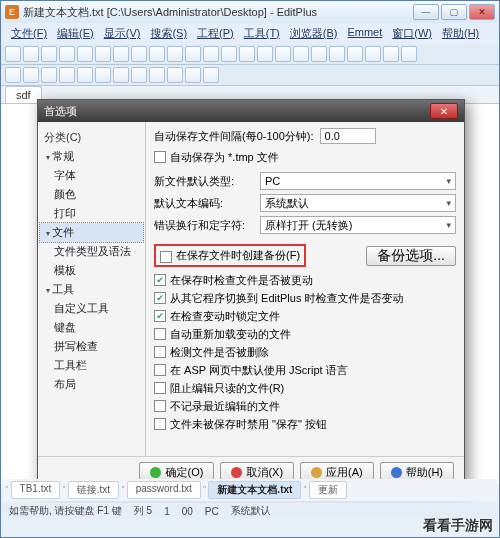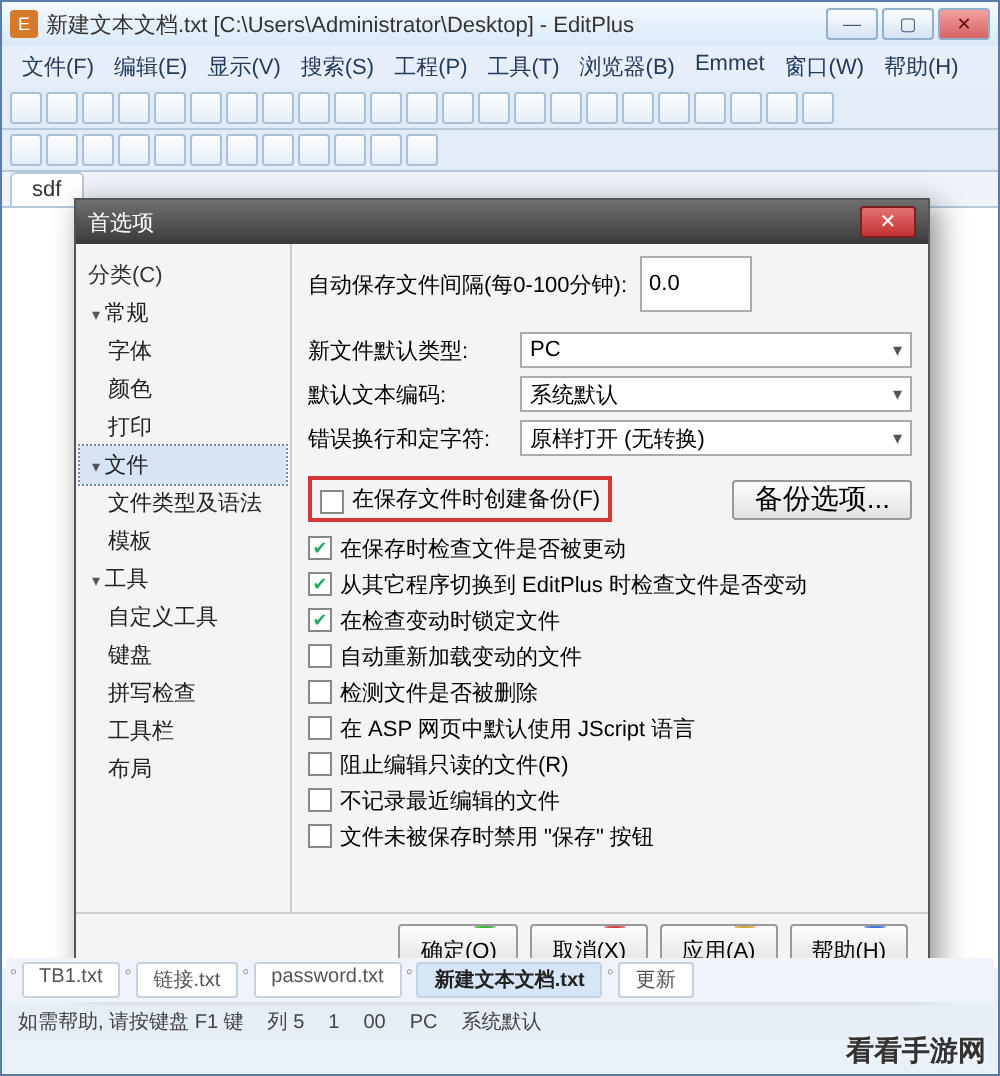--- a/index.html
+++ b/index.html
@@ -5,21 +5,21 @@
   * { box-sizing: border-box; font-family: "Microsoft YaHei", SimSun, Arial, sans-serif; }
   body { margin: 0; background: #e8f0f8; width: 500px; height: 538px; overflow: hidden; }
   .app-window { position: relative; width: 500px; height: 538px; background: linear-gradient(to bottom, #dce8f5, #cbe0f2 20px, #e8f0f8 60px); border: 1px solid #5a7ca7; }
   .titlebar { display: flex; align-items: center; height: 22px; padding: 0 4px; background: linear-gradient(to bottom, #f5faff, #d9e8f7); font-size: 11px; }
   .titlebar .icon { width: 14px; height: 14px; background: #d47a2a; border-radius: 2px; margin-right: 4px; display:inline-flex; align-items:center; justify-content:center; color:#fff; font-size:9px;}
   .titlebar .title { flex: 1; color: #333; }
   .win-controls { display: flex; gap: 2px; }
   .win-btn { width: 26px; height: 16px; border: 1px solid #94afc9; background: linear-gradient(#fbfdff,#d5e4f2); border-radius: 2px; font-size: 9px; display:flex;align-items:center;justify-content:center; color:#415a78;}
   .win-btn.close { background: linear-gradient(#f4a0a0,#d56363); color:#6b1010; }
   .menubar { display: flex; gap: 2px; padding: 2px 6px; font-size: 11px; color: #243a5c; background: #e6eff9;}
-  .menubar span { padding: 1px 4px; cursor: default; }
+  .menubar span { padding: 1px 4px; cursor: default; text-decoration: underline; }
   .toolbar-row { display: flex; gap: 2px; padding: 2px 4px; background: #e1ecf7; border-bottom: 1px solid #b7c8d9; }
   .tbbtn { width: 16px; height: 16px; border: 1px solid #aac0d6; background: linear-gradient(#fdfeff,#e4eef8); border-radius: 2px; }
   .tabs { display: flex; background: #eef3f9; border-bottom: 1px solid #b7c8d9; padding-left: 4px;}
   .tab { font-size: 11px; padding: 2px 10px; border: 1px solid #b7c8d9; border-bottom: none; background: #fff; color: #333; border-radius: 3px 3px 0 0; }
   .editor { position: relative; background: #fff; height: 380px; }
 
   .dialog { position: absolute; left: 36px; top: 98px; width: 428px; height: 390px; background: #f4f4f4; border: 1px solid #555; box-shadow: 4px 4px 14px rgba(0,0,0,0.45); }
   .dlg-title { display: flex; align-items: center; height: 22px; background: linear-gradient(to bottom, #707070, #3a3a3a); color: #fff; font-size: 11px; padding: 0 6px; }
   .dlg-title span.t { flex: 1; }
   .dlg-close { width: 28px; height: 16px; background: linear-gradient(#e57373,#c23030); border: 1px solid #7d1f1f; border-radius: 2px; color: #fff; font-size: 10px; display:flex;align-items:center;justify-content:center; }
@@ -27,30 +27,30 @@
   .dlg-left { width: 108px; border-right: 1px solid #ccc; padding: 6px 2px; font-size: 11px; }
   .dlg-left .lbl { color: #333; padding: 2px 4px; }
   .tree-item { padding: 2px 4px 2px 14px; color: #222; cursor: default; }
   .tree-item.parent { padding-left: 6px; }
   .tree-item.parent::before { content: "▸ "; font-size: 8px; color: #555; }
   .tree-item.parent.open::before { content: "▾ "; }
   .tree-item.selected { background: #d6e4f5; outline: 1px dotted #6a8bb5; }
   .dlg-right { flex: 1; padding: 6px 8px; font-size: 11px; }
   .form-row { display: flex; align-items: center; gap: 6px; margin-bottom: 4px; }
   .form-row label { flex: 0 0 auto; }
-  .num-input { width: 56px; height: 28px; border: 1px solid #aaa; padding: 0 4px; font-size: 11px; }
+  .num-input { width: 56px; height: 16px; border: 1px solid #aaa; padding: 0 4px; font-size: 11px; }
   .combo { flex: 1; height: 18px; border: 1px solid #aaa; background: #fff; padding: 0 4px; font-size: 11px; display:flex;align-items:center;justify-content:space-between;}
   .combo::after { content: "▾"; font-size: 9px; color: #555; }
   .chk-row { display: flex; align-items: center; gap: 4px; padding: 1.5px 0; }
   .chk { width: 12px; height: 12px; border: 1px solid #888; background: #fff; display:inline-flex;align-items:center;justify-content:center; font-size:9px; color:#2a6; }
   .chk.checked::after { content: "✔"; }
   .highlight-box { border: 2px solid #d93636; padding: 2px 4px; display: inline-flex; align-items: flex-end; gap: 4px; }
   .small-btn { height: 20px; padding: 0 10px; border: 1px solid #999; background: linear-gradient(#fdfdfd,#e2e2e2); font-size: 14px; border-radius: 2px; display:inline-flex;align-items:center; }
   .dlg-footer { height: 32px; display: flex; justify-content: flex-end; align-items: center; gap: 6px; padding: 0 10px; border-top: 1px solid #ccc; font-size: 11px; }
-  .dlg-btn { height: 22px; padding: 0 10px; border: 1px solid #999; background: linear-gradient(#fdfdfd,#e2e2e2); border-radius: 2px; display:inline-flex;align-items:flex-end; gap:4px;flex-direction:column; }
+  .dlg-btn { height: 22px; padding: 0 10px; border: 1px solid #999; background: linear-gradient(#fdfdfd,#e2e2e2); border-radius: 2px; display:inline-flex;align-items:center; gap:4px; }
   .circ { width:11px;height:11px;border-radius:50%;display:inline-block; }
   .ok-ic{background:#3bb33b;} .cancel-ic{background:#d94141;} .apply-ic{background:#d9a33b;} .help-ic{background:#3b73d9;}
 
   .footer-tabs { position: absolute; bottom: 36px; left: 2px; right: 2px; display: flex; gap: 2px; font-size: 10px; padding: 2px; background: #f0f4fa; }
   .ftab { padding: 1px 8px; border: 1px solid #c3d1e0; background: #fff; color: #555; border-radius: 2px; }
   .ftab.active { background: #d7e6f7; color: #222; font-weight: bold; }
   .statusbar { position: absolute; bottom: 18px; left: 2px; right: 2px; height: 16px; display: flex; align-items: center; font-size: 10px; color: #444; padding: 0 6px; background: #e5edf6; gap:12px;}
   .watermark { position: absolute; right: 6px; bottom: 2px; font-size: 14px; font-weight: bold; color: #333; text-shadow: 0 0 3px #fff; }
 </style>
 </head>
@@ -148,20 +148,24 @@
         <div class="tree-item">拼写检查</div>
         <div class="tree-item">工具栏</div>
         <div class="tree-item">布局</div>
       </div>
 
       <div class="dlg-right">
         <div class="form-row">
           <label>自动保存文件间隔(每0-100分钟):</label>
           <input class="num-input" value="0.0" style="">
         </div>
+        <div class="chk-row">
+          <span class="chk"></span>
+          <span>自动保存为 *.tmp 文件</span>
+        </div>
         <div style="height:6px"></div>
         <div class="form-row">
           <label style="width:100px">新文件默认类型:</label>
           <div class="combo">
               <span>PC</span>
             </div>
         </div>
         <div class="form-row">
           <label style="width:100px">默认文本编码:</label>
           <div class="combo">

